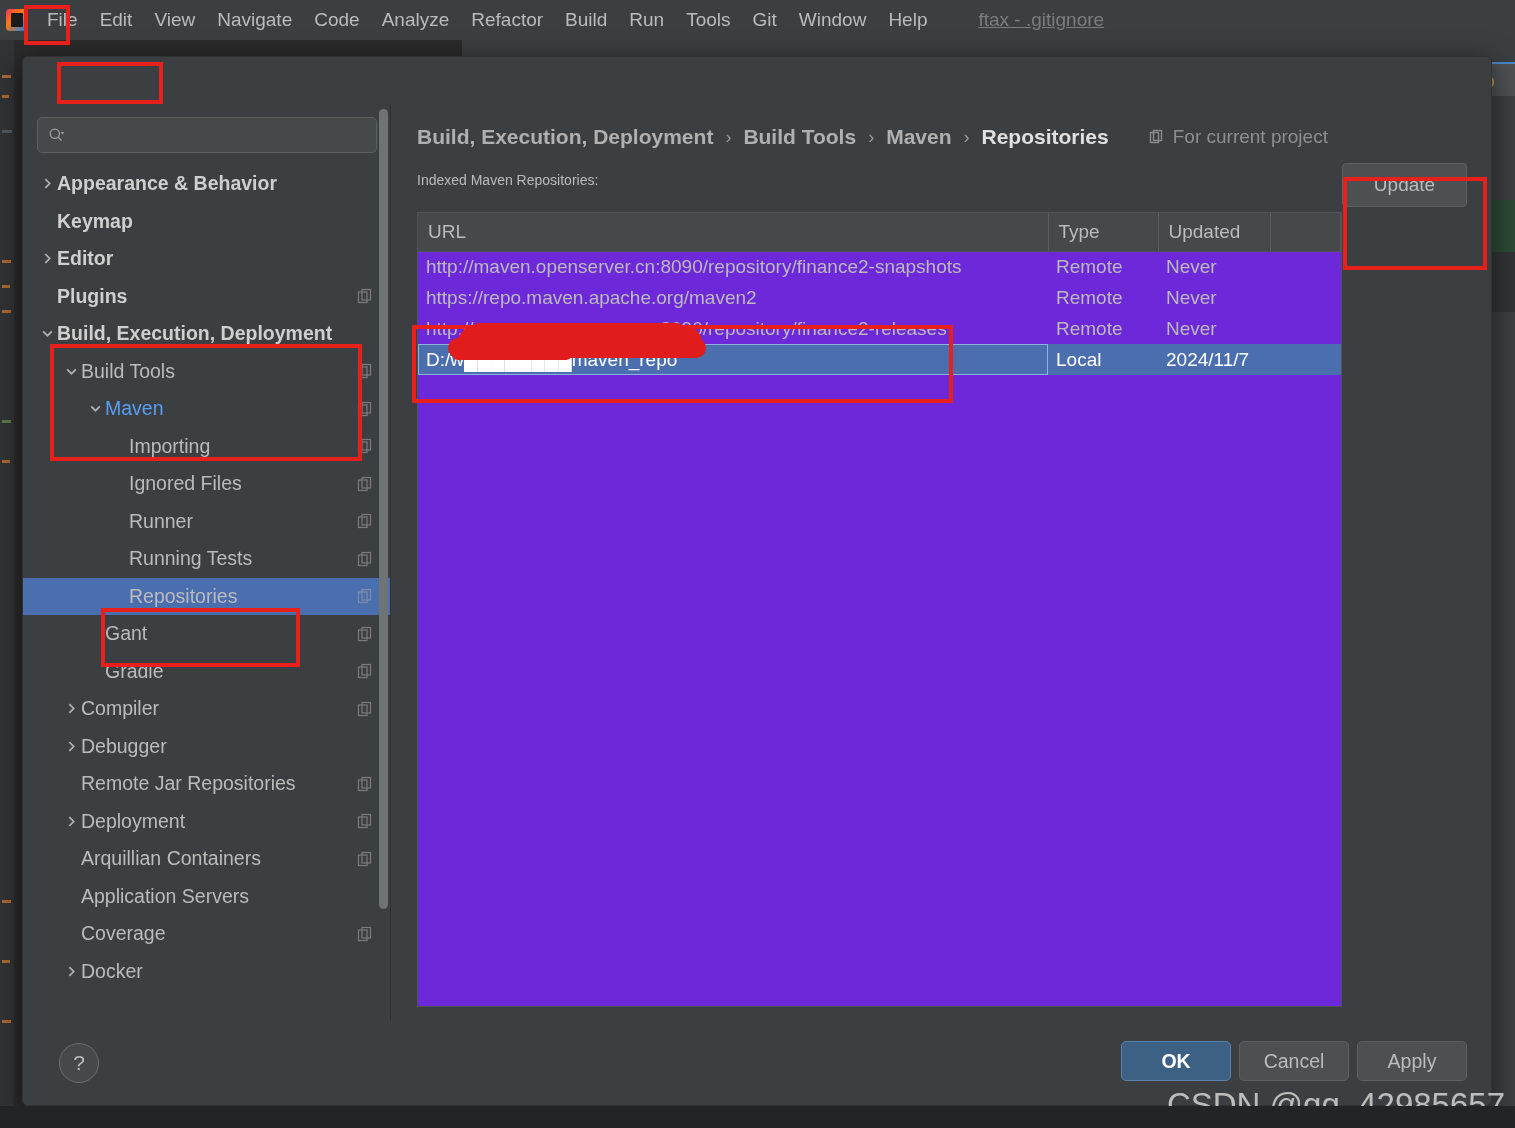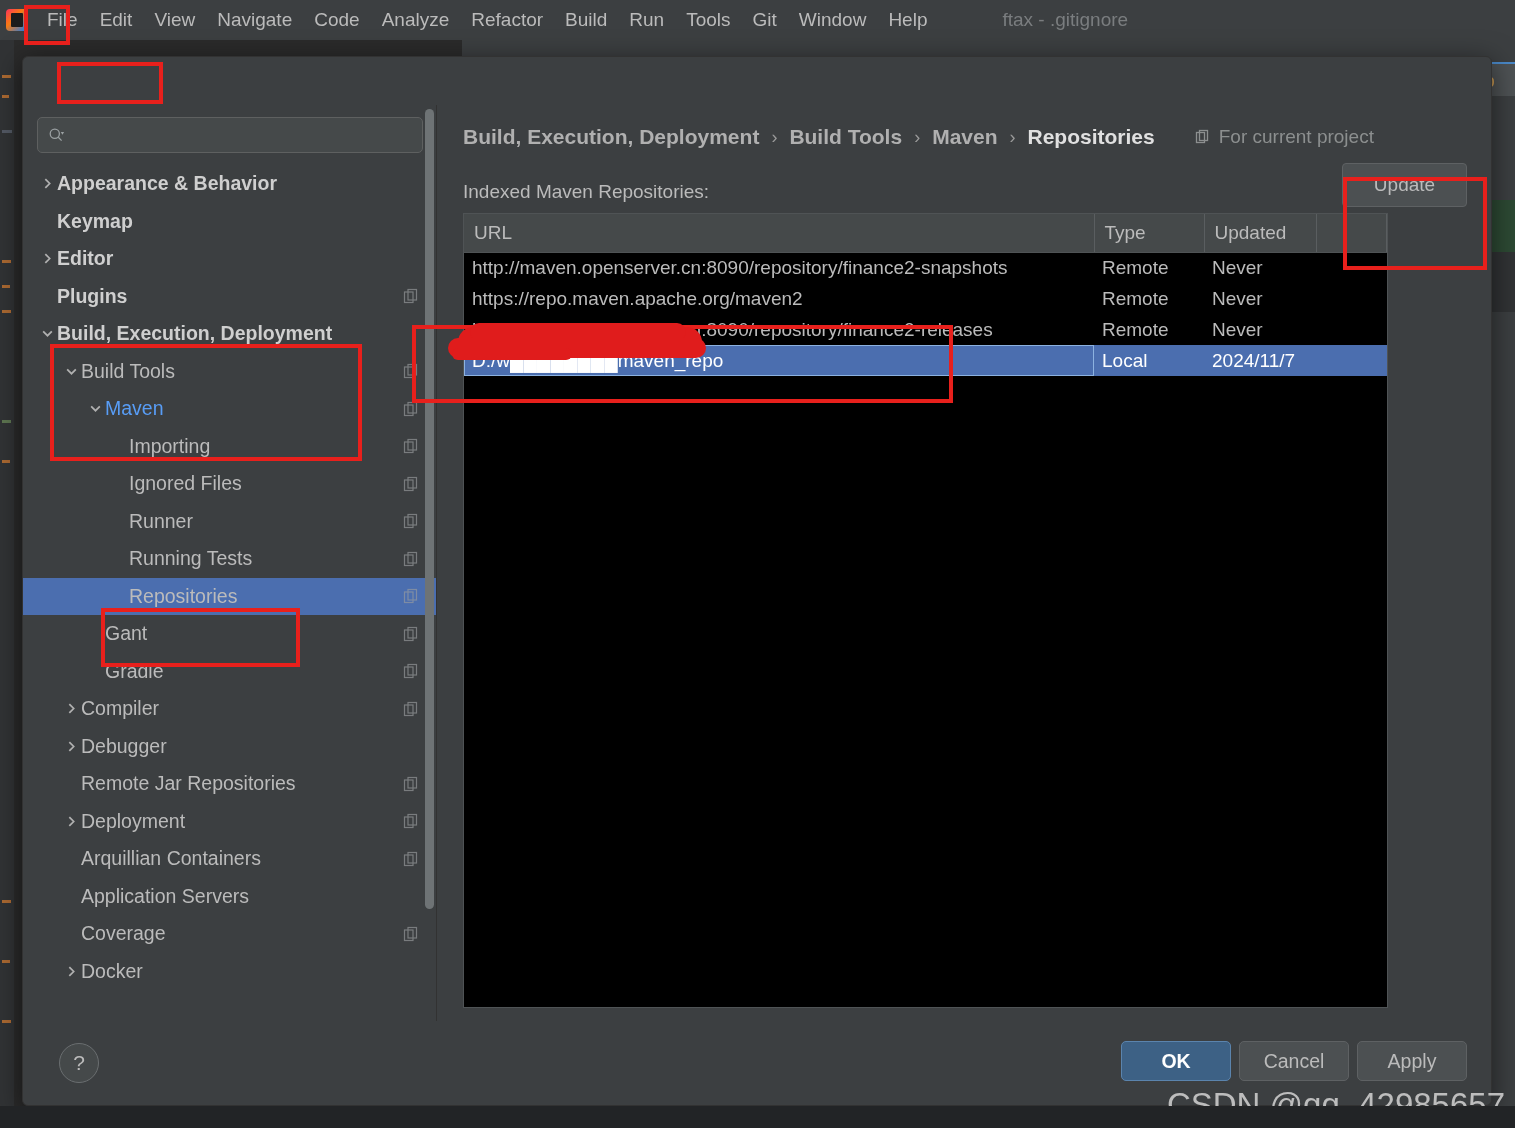--- a/index.html
+++ b/index.html
@@ -32,21 +32,21 @@
     background:#3c3f41; display:flex; align-items:center; padding-left:6px;
   }
   .ij-logo-small { width:22px; height:22px; border-radius:4px;
     background: linear-gradient(135deg,#fe315d 0%,#f97a12 40%,#087cfa 100%);
     position:relative; flex:none; margin-right:8px; }
   .ij-logo-small::after { content:""; position:absolute; left:5px; top:4px; width:12px; height:14px;
     background:#1b1b1b; border-radius:1px; }
   .menu-item {
     color:#bbbbbb; font-size:19px; padding:3px 11px; white-space:nowrap; cursor:default;
   }
-  .menu-title { color:#7a7d7f; font-size:19px; margin-left:64px; white-space:nowrap; }
+  .menu-title { color:#7a7d7f; font-size:19px; margin-left:40px; white-space:nowrap;text-decoration:underline; }
 
   
   .dialog {
     position:absolute; left:22px; top:56px; width:1470px; height:1050px;
     background:#3c3f41; border-radius:6px;
     box-shadow: 0 6px 28px rgba(0,0,0,.55);
     border:1px solid #323232;
   }
   .dlg-titlebar { position:relative; height:48px; display:flex; align-items:center; padding-left:10px; }
   .ij-logo-dlg { width:24px; height:24px; border-radius:4px; flex:none;
@@ -54,21 +54,21 @@
   .ij-logo-dlg::after { content:""; position:absolute; left:5px; top:5px; width:14px; height:15px;
     background:#1b1b1b; border-radius:1px; }
   .dlg-title { color:#bbbbbb; font-size:21px; margin-left:22px; }
   .dlg-close { position:absolute; right:16px; top:10px; width:34px; height:30px;
     display:flex; align-items:center; justify-content:center; cursor:pointer; }
   .dlg-close svg { width:20px; height:20px; }
 
   .dlg-body { position:absolute; left:0; top:48px; right:0; bottom:84px; display:flex; }
 
   
-  .sidebar { position:relative; width:414px; flex:none; background:#3c3f41; }
+  .sidebar { position:relative; width:368px; flex:none; background:#3c3f41; }
   .search-wrap { padding:12px 14px 10px 14px; }
   .search-box {
     height:36px; background:#45494a; border:1px solid #5e6060; border-radius:5px;
     display:flex; align-items:center; padding:0 10px; cursor:text;
   }
   .search-box svg { width:17px; height:17px; flex:none; }
   .search-box input {
     flex:1; background:transparent; border:none; outline:none; color:#bbbbbb;
     font-family:"Liberation Sans", sans-serif; font-size:17px; margin-left:8px;
   }
@@ -88,24 +88,24 @@
 
   
   .pane { position:relative; flex:1; padding:20px 26px 0 26px; }
   .breadcrumb { display:flex; align-items:center; gap:12px; }
   .bc-item { color:#b0b0b0; font-size:21px; font-weight:bold; white-space:nowrap; }
   .bc-item.last { color:#e0e0e0; }
   .bc-sep { color:#9a9a9a; font-size:18px; }
   .for-project { display:flex; align-items:center; gap:8px; margin-left:28px; color:#8c8f8f; font-size:19px; white-space:nowrap; }
   .for-project svg { width:16px; height:16px; }
 
-  .section-label { color:#bbbbbb; font-size:19px; margin-top:32px; }
-
-  .table-wrap { position:relative; margin-top:10px; width:925px; height:795px;
-     border:1px solid #4f5355; background:#000000; }
+  .section-label { color:#bbbbbb; font-size:14px; margin-top:23px; }
+
+  .table-wrap { position:relative; margin-top:24px; width:925px; height:795px;
+     border:1px solid #4f5355; background:#6d28d9; }
   .tbl { width:100%; border-collapse:collapse; table-layout:fixed; }
   .tbl th {
     height:38px; background:#45494a; color:#bbbbbb; font-size:19px; font-weight:normal;
     text-align:left; padding-left:10px; border-right:1px solid #5a5e60; border-bottom:1px solid #4f5355;
     cursor:pointer; white-space:nowrap;
   }
   .tbl td { height:31px; color:#bbbbbb; font-size:19px; padding-left:8px; white-space:nowrap;
      overflow:hidden; text-overflow:ellipsis; }
   .tbl tr.row-selected td { background:#4b6eaf; color:#ffffff; }
   .tbl tr.row-selected td.cell-url { outline:1px solid #8cb2e0; outline-offset:-1px; }

